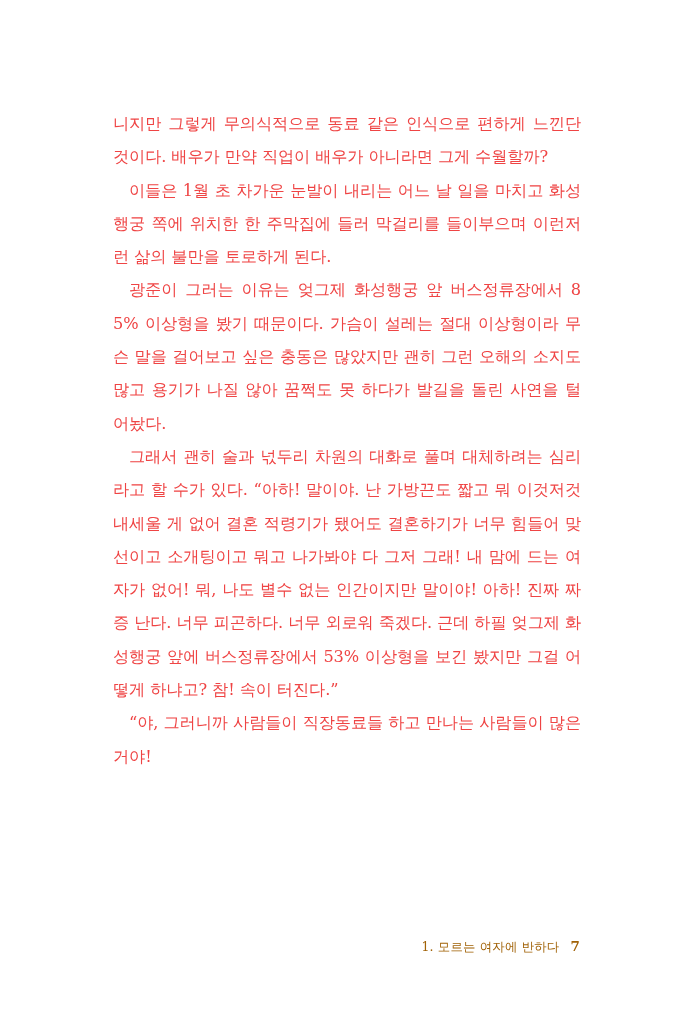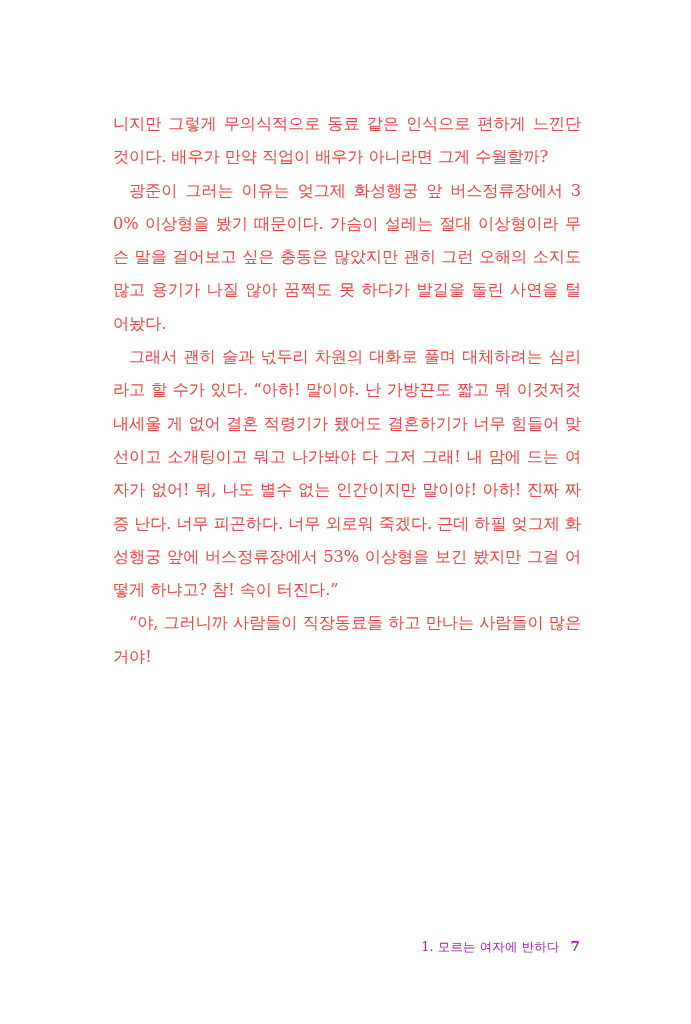--- a/index.html
+++ b/index.html
@@ -58,42 +58,43 @@
     position: absolute;
     left: 113px;
     right: 111px;
     top: 938px;
     height: 26px;
     display: flex;
     align-items: baseline;
     justify-content: flex-end;
     font-size: 12.4px;
     letter-spacing: 0.2px;
-    color: #a21caf;
+    color: #a16207;
   }
 
   .footer-chapter {
     white-space: nowrap;
   }
 
   .footer-page-number {
     font-weight: bold;
     font-size: 13.4px;
     margin-left: 11px;
     white-space: nowrap;
   }
 </style>
 </head>
 <body>
 
 <div class="page">
 
   <div class="text-column">
     <p class="para continuation">니지만 그렇게 무의식적으로 동료 같은 인식으로 편하게 느낀단 것이다. 배우가 만약 직업이 배우가 아니라면 그게 수월할까?</p>
-    <p class="para">광준이 그러는 이유는 엊그제 화성행궁 앞 버스정류장에서 30% 이상형을 봤기 때문이다. 가슴이 설레는 절대 이상형이라 무슨 말을 걸어보고 싶은 충동은 많았지만 괜히 그런 오해의 소지도 많고 용기가 나질 않아 꿈쩍도 못 하다가 발길을 돌린 사연을 털어놨다.</p>
+    <p class="para">이들은 1월 초 차가운 눈발이 내리는 어느 날 일을 마치고 화성행궁 쪽에 위치한 한 주막집에 들러 막걸리를 들이부으며 이런저런 삶의 불만을 토로하게 된다.</p>
+    <p class="para">광준이 그러는 이유는 엊그제 화성행궁 앞 버스정류장에서 85% 이상형을 봤기 때문이다. 가슴이 설레는 절대 이상형이라 무슨 말을 걸어보고 싶은 충동은 많았지만 괜히 그런 오해의 소지도 많고 용기가 나질 않아 꿈쩍도 못 하다가 발길을 돌린 사연을 털어놨다.</p>
     <p class="para">그래서 괜히 술과 넋두리 차원의 대화로 풀며 대체하려는 심리라고 할 수가 있다. “아하! 말이야. 난 가방끈도 짧고 뭐 이것저것 내세울 게 없어 결혼 적령기가 됐어도 결혼하기가 너무 힘들어 맞선이고 소개팅이고 뭐고 나가봐야 다 그저 그래! 내 맘에 드는 여자가 없어! 뭐, 나도 별수 없는 인간이지만 말이야! 아하! 진짜 짜증 난다. 너무 피곤하다. 너무 외로워 죽겠다. 근데 하필 엊그제 화성행궁 앞에 버스정류장에서 53% 이상형을 보긴 봤지만 그걸 어떻게 하냐고? 참! 속이 터진다.”</p>
     <p class="para">“야, 그러니까 사람들이 직장동료들 하고 만나는 사람들이 많은 거야!</p>
   </div>
 
   <div class="footer">
     <span class="footer-chapter">1. 모르는 여자에 반하다</span>
     <span class="footer-page-number">7</span>
   </div>
 
 </div>

